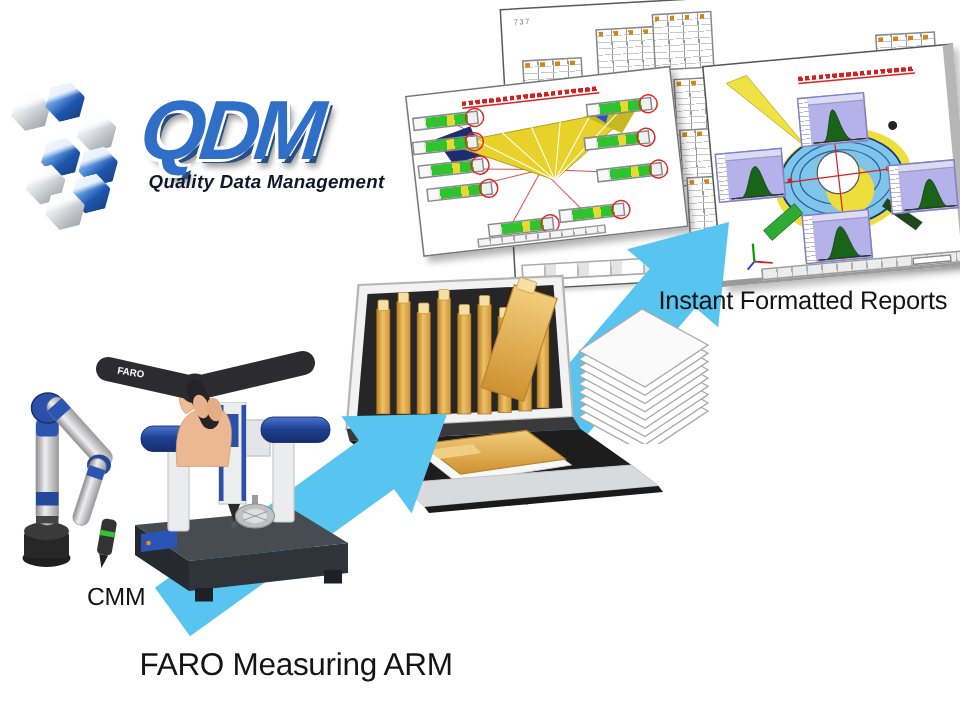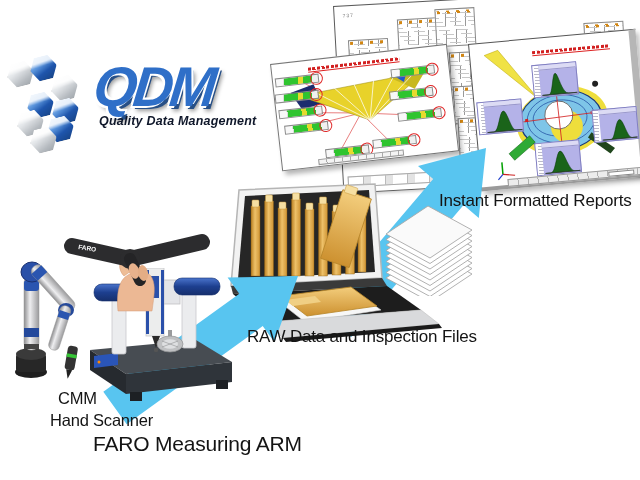--- a/index.html
+++ b/index.html
@@ -371,18 +371,16 @@
     <path d="M64,60 C57,53 59,42 66,40 C72,38 77,45 74,53 Z" fill="#eebd96" stroke="#d49a74" stroke-width=".5"></path>
     <path d="M12,30 L70,43 L142,26" fill="none" stroke="#2c2c2e" stroke-width="16" stroke-linecap="round" stroke-linejoin="round"></path>
     <circle cx="70" cy="43" r="10" fill="#2c2c2e"></circle>
     <line x1="70" y1="43" x2="80" y2="64" stroke="#242426" stroke-width="12" stroke-linecap="round"></line>
     <text x="18" y="33" font-size="6.5" font-weight="bold" fill="#ffffff" transform="rotate(9 18 33)">FARO</text>
     <ellipse cx="74" cy="55" rx="5" ry="8" fill="#e8b28c" transform="rotate(-18 74 55)"></ellipse>
     <ellipse cx="83" cy="57" rx="5" ry="8" fill="#e4ad85" transform="rotate(-12 83 57)"></ellipse>
   </svg>
 
   <div class="cap" style="left:439px;top:191px;">Instant Formatted Reports</div>
-  <div class="cap" style="left:247px;top:327px;">RAW Data and Inspection Files</div>
   <div class="cap" style="left:26px;top:389px;font-size:16.5px;margin-left:32px;">CMM</div>
-  <div class="cap" style="left:50px;top:411px;font-size:16.5px;">Hand Scanner</div>
   <div class="cap" style="left:93px;top:432px;font-size:21px;">FARO Measuring ARM</div>
 
 </div>
 
 </body></html>

